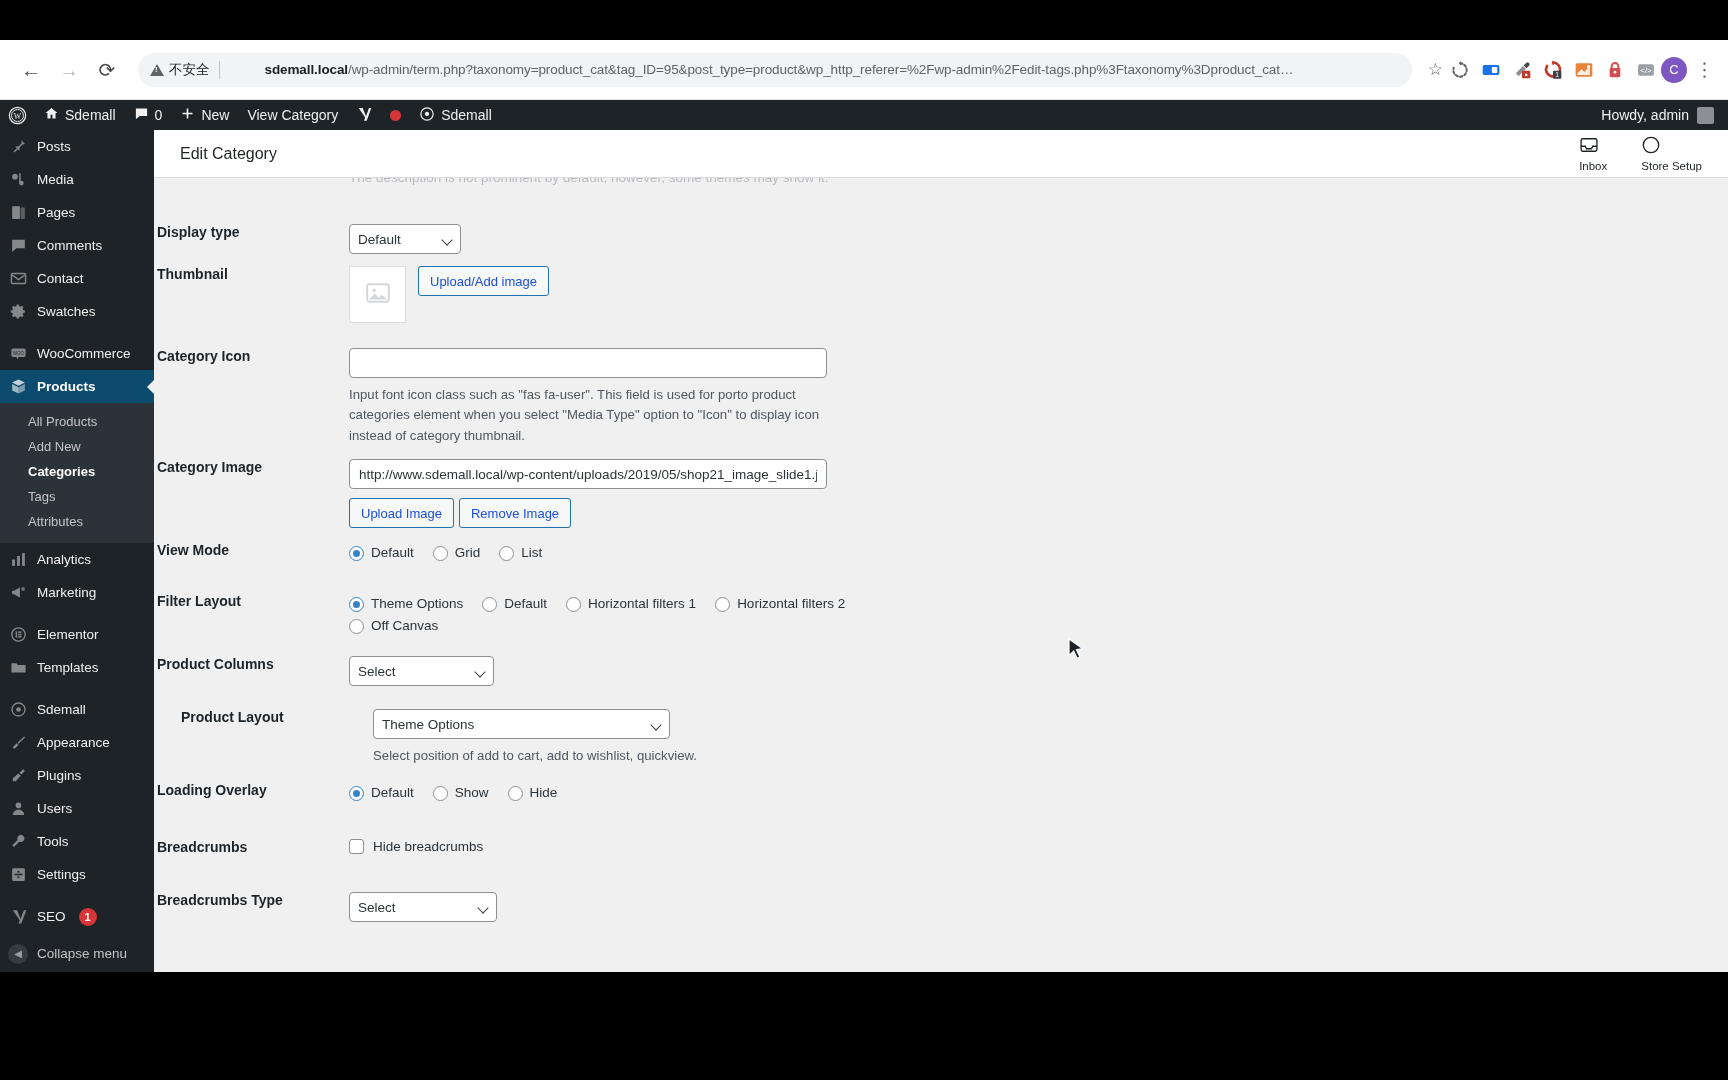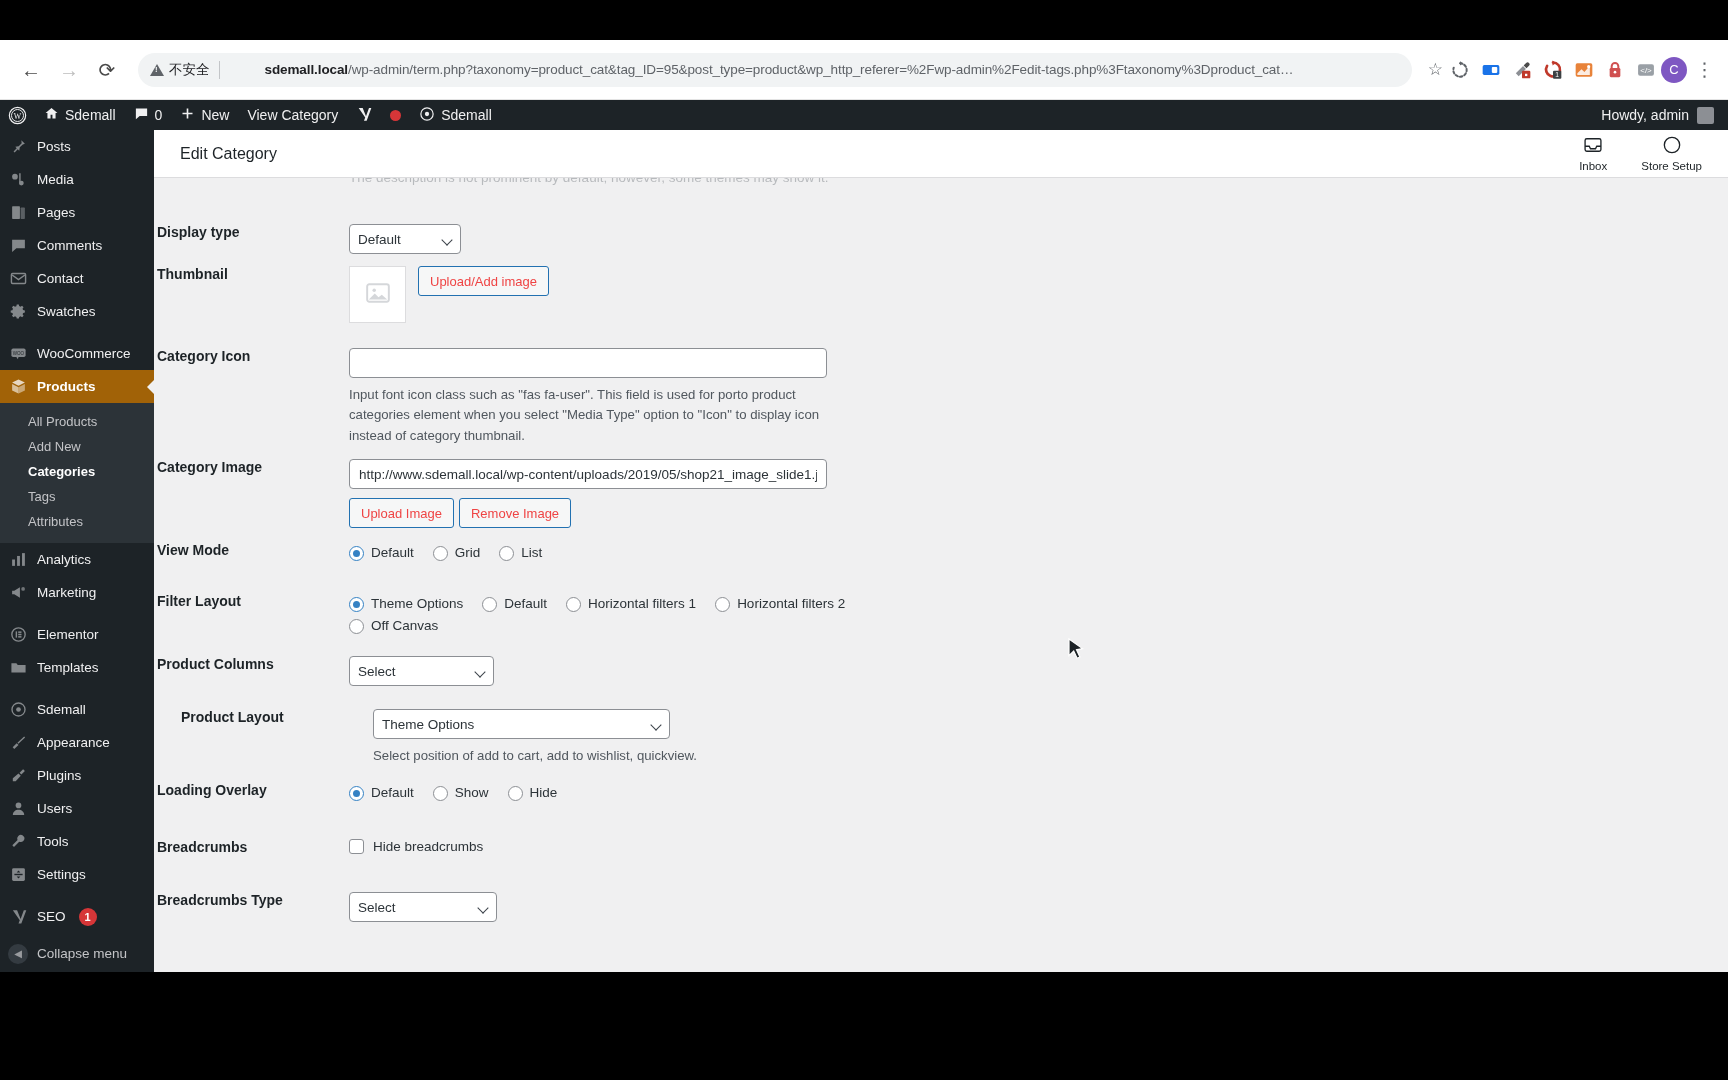--- a/index.html
+++ b/index.html
@@ -132,21 +132,21 @@
   }
   .sb-item {
     display: flex; align-items: center;
     height: 33px;
     padding-left: 8px;
     gap: 9px;
     cursor: pointer;
     position: relative;
   }
   .sb-item.active {
-    background: #a16207;
+    background: #0c4a6e;
     color: #fff;
     font-weight: 600;
   }
   .sb-item.active::after {
     content: "";
     position: absolute;
     right: -1px; top: 50%;
     transform: translateY(-50%);
     border-top: 8px solid transparent;
     border-bottom: 8px solid transparent;
@@ -202,21 +202,21 @@
     width: 1574px; height: 48px;
     background: #fff;
     border-bottom: 1px solid #dcdcde;
     display: flex; align-items: center;
     padding: 0 26px;
     z-index: 5;
   }
   .wc-title { font-size: 16px; color: #1d2327; font-weight: 400; }
   .wc-actions { margin-left: auto; display: flex; gap: 34px; align-items: flex-start; }
   .wc-act {
-    display: flex; flex-direction: column; align-items: center;
+    display: flex; flex-direction: column; align-items: flex-start;
     gap: 3px; cursor: pointer; color: #1d2327;
     font-size: 11.5px;
   }
   .wc-act svg { width: 20px; height: 20px; fill: none; stroke: #1d2327; stroke-width: 1.6; }
 
   .form-scroll {
     position: absolute;
     left: 0; top: 48px;
     width: 1574px; height: 794px;
     overflow: hidden;
@@ -288,21 +288,21 @@
   .thumb-box {
     width: 57px; height: 57px;
     background: #fff;
     border: 1px solid #dcdcde;
     display: flex; align-items: center; justify-content: center;
   }
   .thumb-box svg { width: 26px; height: 26px; fill: #d5d7da; }
   .btn-sec {
     background: #f6f7f7;
     border: 1px solid #2271b1;
-    color: #ef4444;
+    color: #1d4ed8;
     border-radius: 3px;
     height: 30px;
     padding: 0 11px;
     font-size: 13px;
     cursor: pointer;
     font-family: "Liberation Sans", sans-serif;
   }
   .radio-row { display: flex; flex-wrap: wrap; align-items: center; gap: 0; }
   .radio-opt {
     display: flex; align-items: center; gap: 7px;

